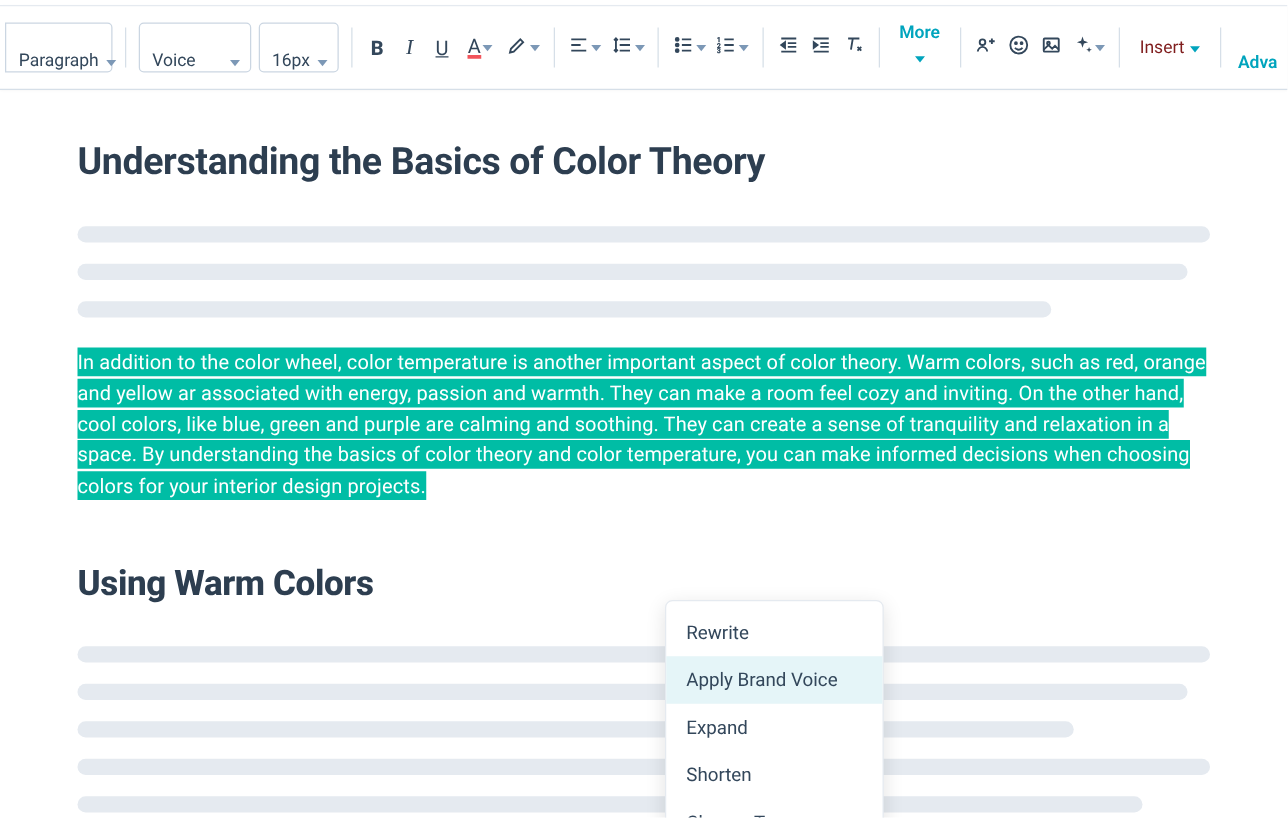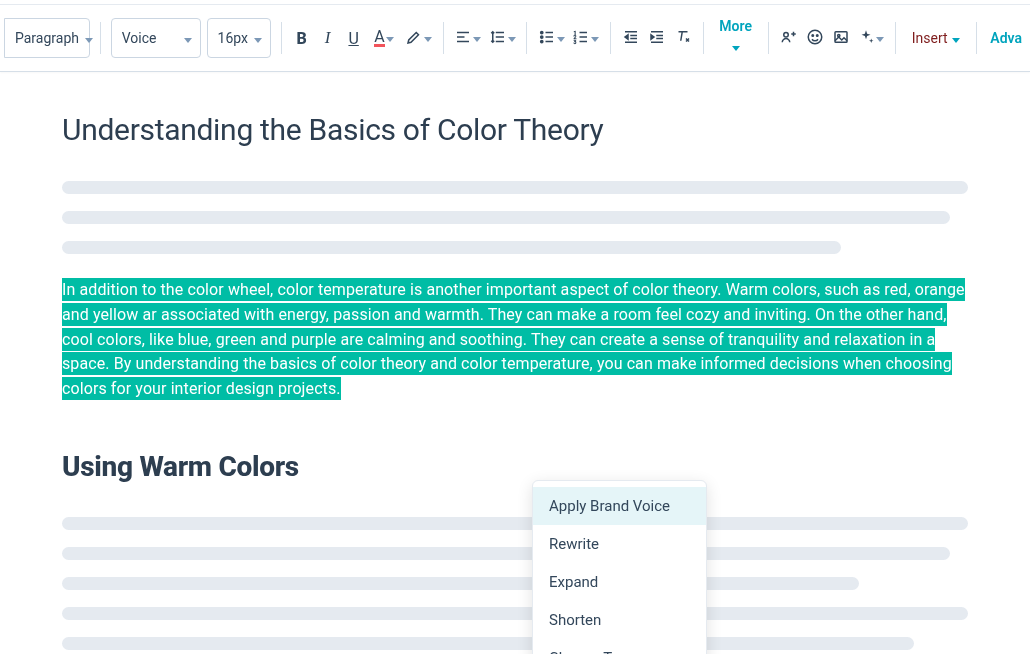--- a/index.html
+++ b/index.html
@@ -26,21 +26,21 @@
     margin-top: 4px;
   }
   .divider {
     width: 1px;
     height: 32px;
     background: #d6dfe8;
     margin: 0 4px;
   }
   .select {
     display: flex;
-    align-items: center;
+    align-items: flex-end;
     justify-content: space-between;
     border: 1px solid #cbd6e2;
     border-radius: 4px;
     height: 40px;
     padding: 0 8px 0 10px;
     background: #fff;
     color: #33475b;
     cursor: pointer;
   }
   .select .caret { margin-left: 6px; color: #7c98b6; }
@@ -80,30 +80,30 @@
     padding: 0 6px;
     height: 40px;
     cursor: pointer;
   }
   .advanced-btn {
     color: #00a4bd;
     font-weight: 600;
     padding: 0 4px;
     height: 40px;
     display: flex;
-    align-items: center;
+    align-items: flex-end;
     cursor: pointer;
   }
   .content {
     padding: 40px 62px 20px 62px;
     position: relative;
   }
   h1.heading {
     font-size: 30px;
-    font-weight: 400;
+    font-weight: 700;
     color: #2d3e50;
     margin-bottom: 34px;
     letter-spacing: -0.3px;
   }
   .placeholder-line {
     height: 13px;
     background: #e5eaf0;
     border-radius: 7px;
     margin-bottom: 17px;
   }
@@ -371,25 +371,25 @@
 
   <h2 class="subheading">Using Warm Colors</h2>
 
   <div class="placeholder-line" style="width:100%"></div>
   <div class="placeholder-line" style="width:98%"></div>
   <div class="placeholder-line" style="width:88%"></div>
   <div class="placeholder-line" style="width:100%"></div>
   <div class="placeholder-line" style="width:94%"></div>
 
   <div class="context-menu">
+    <div class="item">
+      <span>Rewrite</span>
+    </div>
     <div class="item hover">
       <span>Apply Brand Voice</span>
-    </div>
-    <div class="item">
-      <span>Rewrite</span>
     </div>
     <div class="item">
       <span>Expand</span>
     </div>
     <div class="item">
       <span>Shorten</span>
     </div>
     <div class="item">
       <span>Change Tone</span>
       <span class="chevron">›</span>

